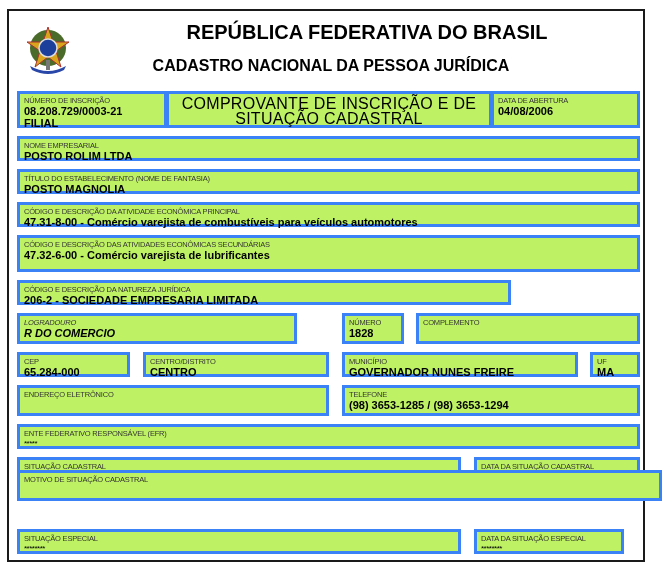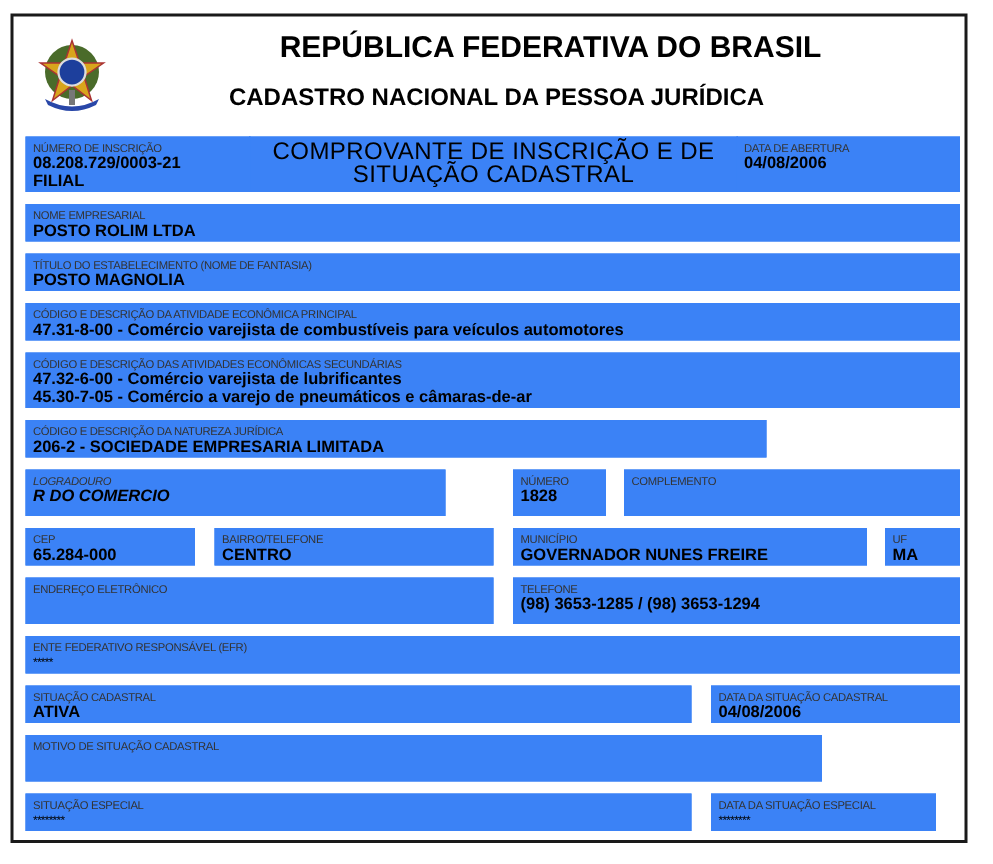--- a/index.html
+++ b/index.html
@@ -1,20 +1,20 @@
 <!DOCTYPE html>
 <html><head>
 <meta charset="utf-8">
 <style>
   html, body { margin: 0; padding: 0; background: #ffffff; }
   body { width: 662px; height: 576px; position: relative; overflow: hidden;
          font-family: "Liberation Sans", sans-serif; color: #000; }
   .frame { position: absolute; left: 7px; top: 9px; width: 638px; height: 553px;
            border: 2px solid #1a1a1a; box-sizing: border-box; }
-  .box { position: absolute; border: 1px solid #3b82f6; box-sizing: border-box; background: #3b82f6; }
+  .box { position: absolute; border: 3px solid #3b82f6; box-sizing: border-box; background: #bef264; }
   .lbl { position: absolute; left: 4px; top: 2px; font-size: 7.5px; color: #333; letter-spacing: -0.2px; white-space: nowrap; }
   .val { position: absolute; left: 4px; font-size: 11px; font-weight: bold; white-space: nowrap; }
   .val.l1 { top: 11px; }
   .val.l2 { top: 23px; }
   .val.small { font-size: 8px; font-weight: normal; top: 12px; letter-spacing: -0.5px; }
   .title1 { position: absolute; left: 0; width: 662px; top: 21px; text-align: center; font-size: 20px; font-weight: bold; margin-left: 36px; }
   .title2 { position: absolute; left: 0; width: 662px; top: 57px; text-align: center; font-size: 16px; font-weight: bold; }
   .comp { position: absolute; left: 0; right: 0; top: 2px; text-align: center; font-size: 16px; line-height: 15px; font-weight: normal; letter-spacing: 0.3px; }
   .emblem { position: absolute; left: 22px; top: 24px; width: 52px; height: 52px; }
 </style>
@@ -61,21 +61,20 @@
 </div>
 
 <div class="box" style="left:17px;top:202px;width:623px;height:25px;">
   <span class="lbl">CÓDIGO E DESCRIÇÃO DA ATIVIDADE ECONÔMICA PRINCIPAL</span>
   <span class="val l1">47.31-8-00 - Comércio varejista de combustíveis para veículos automotores</span>
 </div>
 
 <div class="box" style="left:17px;top:235px;width:623px;height:37px;">
   <span class="lbl">CÓDIGO E DESCRIÇÃO DAS ATIVIDADES ECONÔMICAS SECUNDÁRIAS</span>
   <span class="val l1">47.32-6-00 - Comércio varejista de lubrificantes</span>
-  <span class="val l2">45.30-7-05 - Comércio a varejo de pneumáticos e câmaras-de-ar</span>
 </div>
 
 <div class="box" style="left:17px;top:280px;width:494px;height:25px;">
   <span class="lbl">CÓDIGO E DESCRIÇÃO DA NATUREZA JURÍDICA</span>
   <span class="val l1">206-2 - SOCIEDADE EMPRESARIA LIMITADA</span>
 </div>
 
 <div class="box" style="left:17px;top:313px;width:280px;height:31px;font-style:italic;">
   <span class="lbl">LOGRADOURO</span>
   <span class="val l1">R DO COMERCIO</span>
@@ -87,21 +86,21 @@
 <div class="box" style="left:416px;top:313px;width:224px;height:31px;">
   <span class="lbl">COMPLEMENTO</span>
   <span class="val l1"></span>
 </div>
 
 <div class="box" style="left:17px;top:352px;width:113px;height:25px;">
   <span class="lbl">CEP</span>
   <span class="val l1">65.284-000</span>
 </div>
 <div class="box" style="left:143px;top:352px;width:186px;height:25px;">
-  <span class="lbl">BAIRRO/TELEFONE</span>
+  <span class="lbl">CENTRO/DISTRITO</span>
   <span class="val l1">CENTRO</span>
 </div>
 <div class="box" style="left:342px;top:352px;width:236px;height:25px;">
   <span class="lbl">MUNICÍPIO</span>
   <span class="val l1">GOVERNADOR NUNES FREIRE</span>
 </div>
 <div class="box" style="left:590px;top:352px;width:50px;height:25px;">
   <span class="lbl">UF</span>
   <span class="val l1">MA</span>
 </div>
@@ -122,21 +121,21 @@
 
 <div class="box" style="left:17px;top:457px;width:444px;height:25px;">
   <span class="lbl">SITUAÇÃO CADASTRAL</span>
   <span class="val l1">ATIVA</span>
 </div>
 <div class="box" style="left:474px;top:457px;width:166px;height:25px;">
   <span class="lbl">DATA DA SITUAÇÃO CADASTRAL</span>
   <span class="val l1">04/08/2006</span>
 </div>
 
-<div class="box" style="left:17px;top:490px;width:531px;height:31px;">
+<div class="box" style="left:17px;top:470px;width:645px;height:31px;">
   <span class="lbl">MOTIVO DE SITUAÇÃO CADASTRAL</span>
   <span class="val l1"></span>
 </div>
 
 <div class="box" style="left:17px;top:529px;width:444px;height:25px;">
   <span class="lbl">SITUAÇÃO ESPECIAL</span>
   <span class="val small">********</span>
 </div>
 <div class="box" style="left:474px;top:529px;width:150px;height:25px;">
   <span class="lbl">DATA DA SITUAÇÃO ESPECIAL</span>

